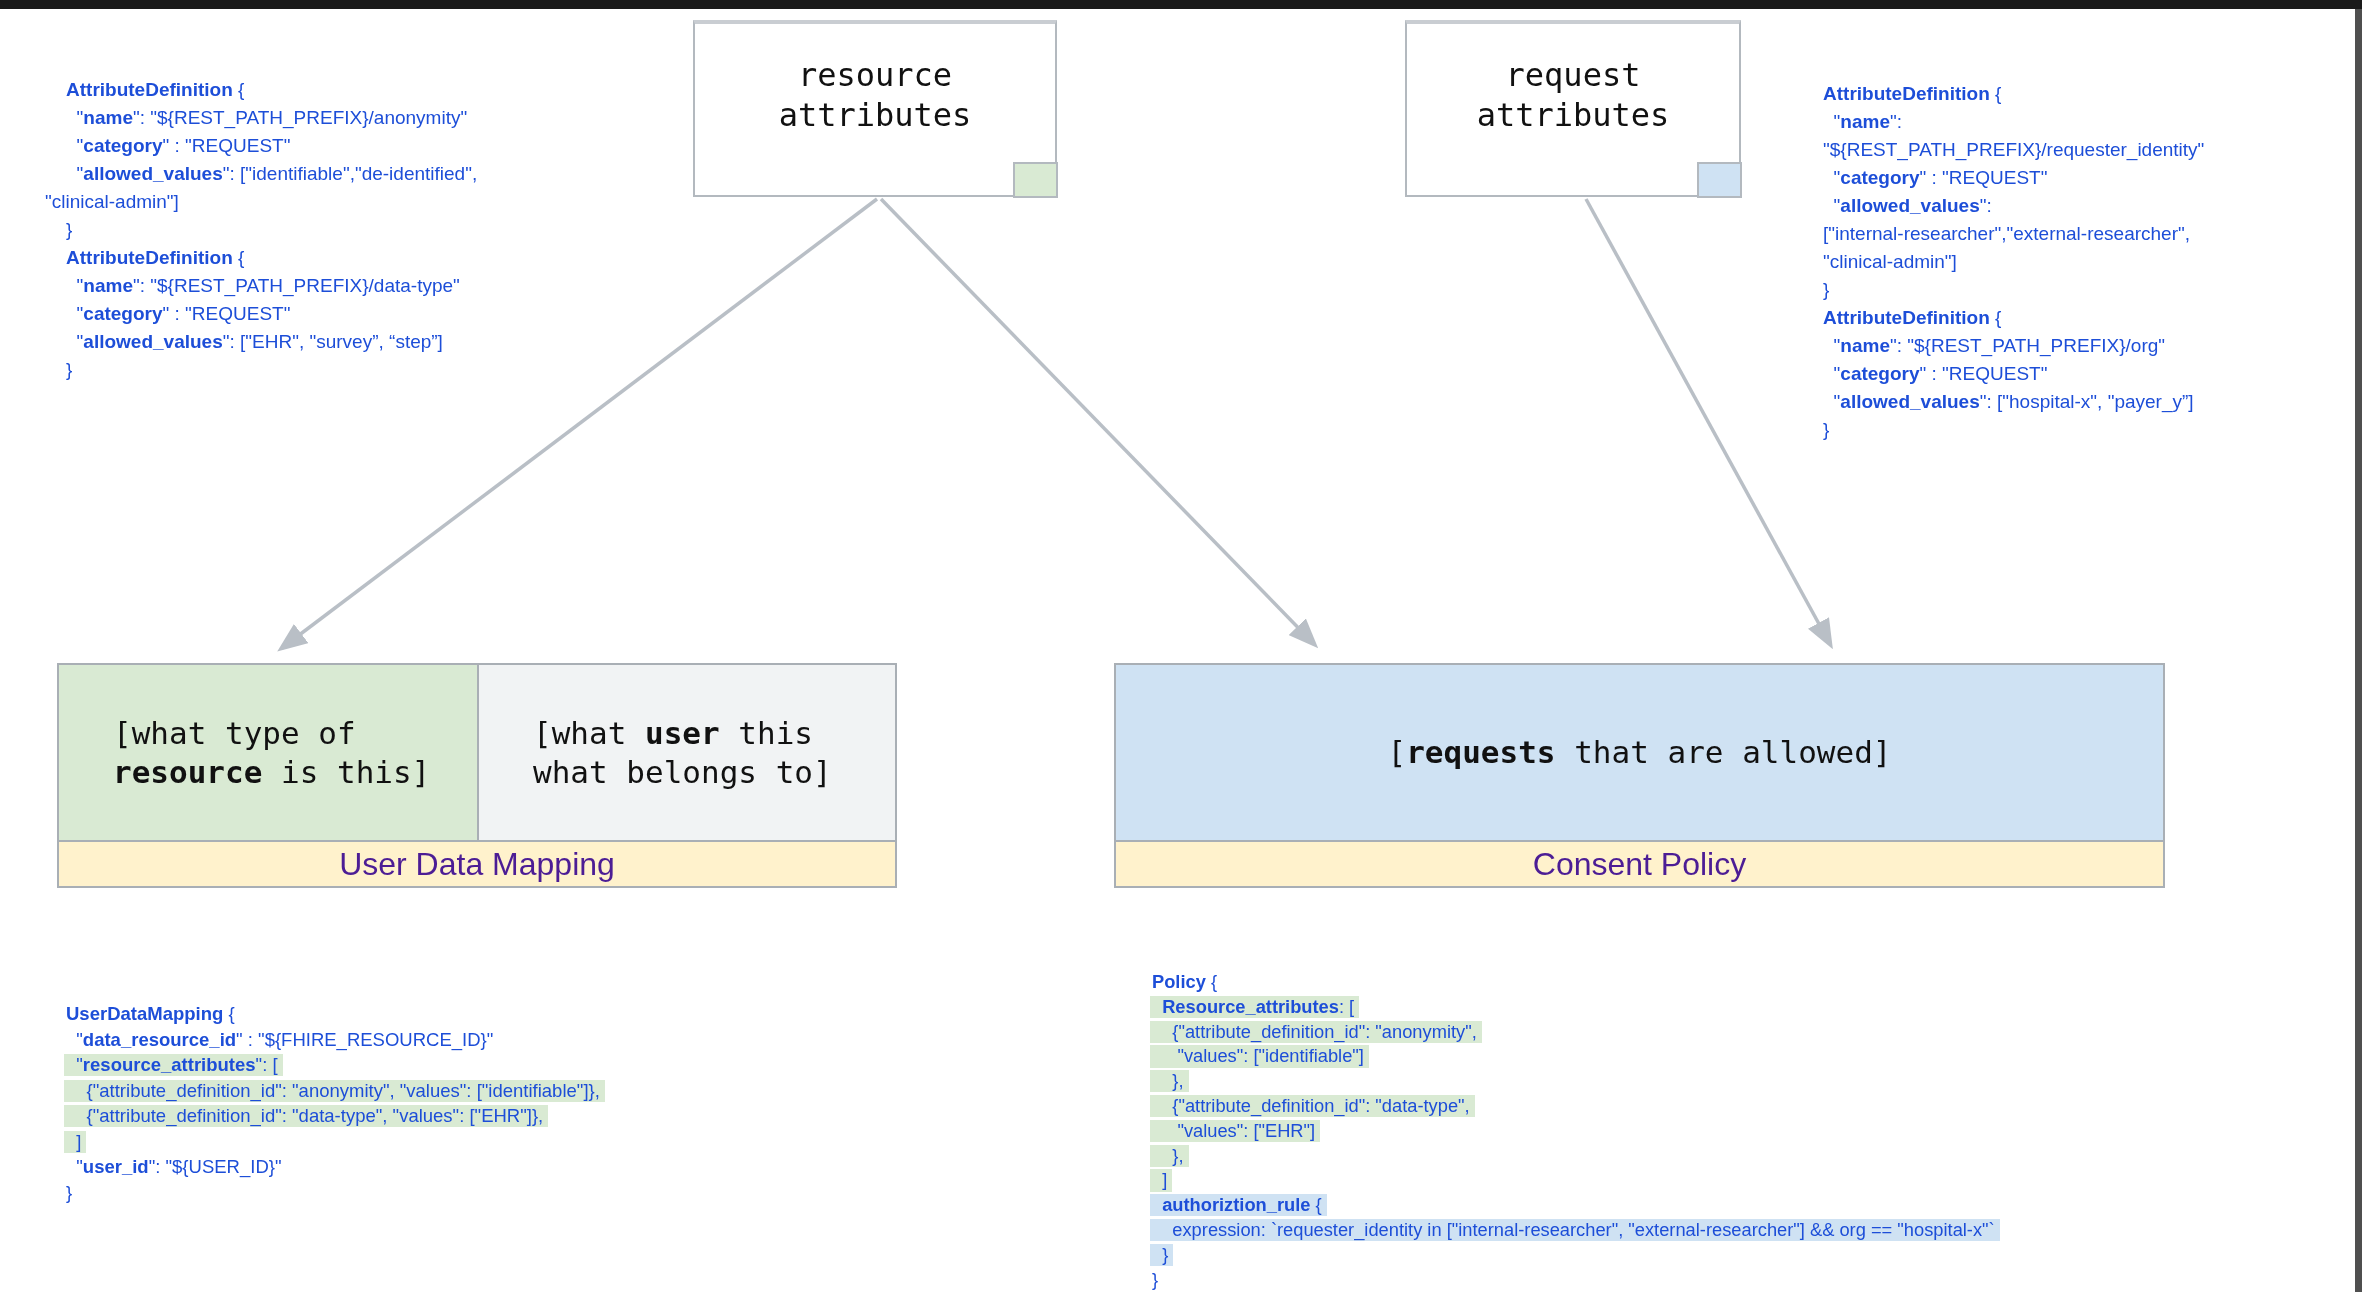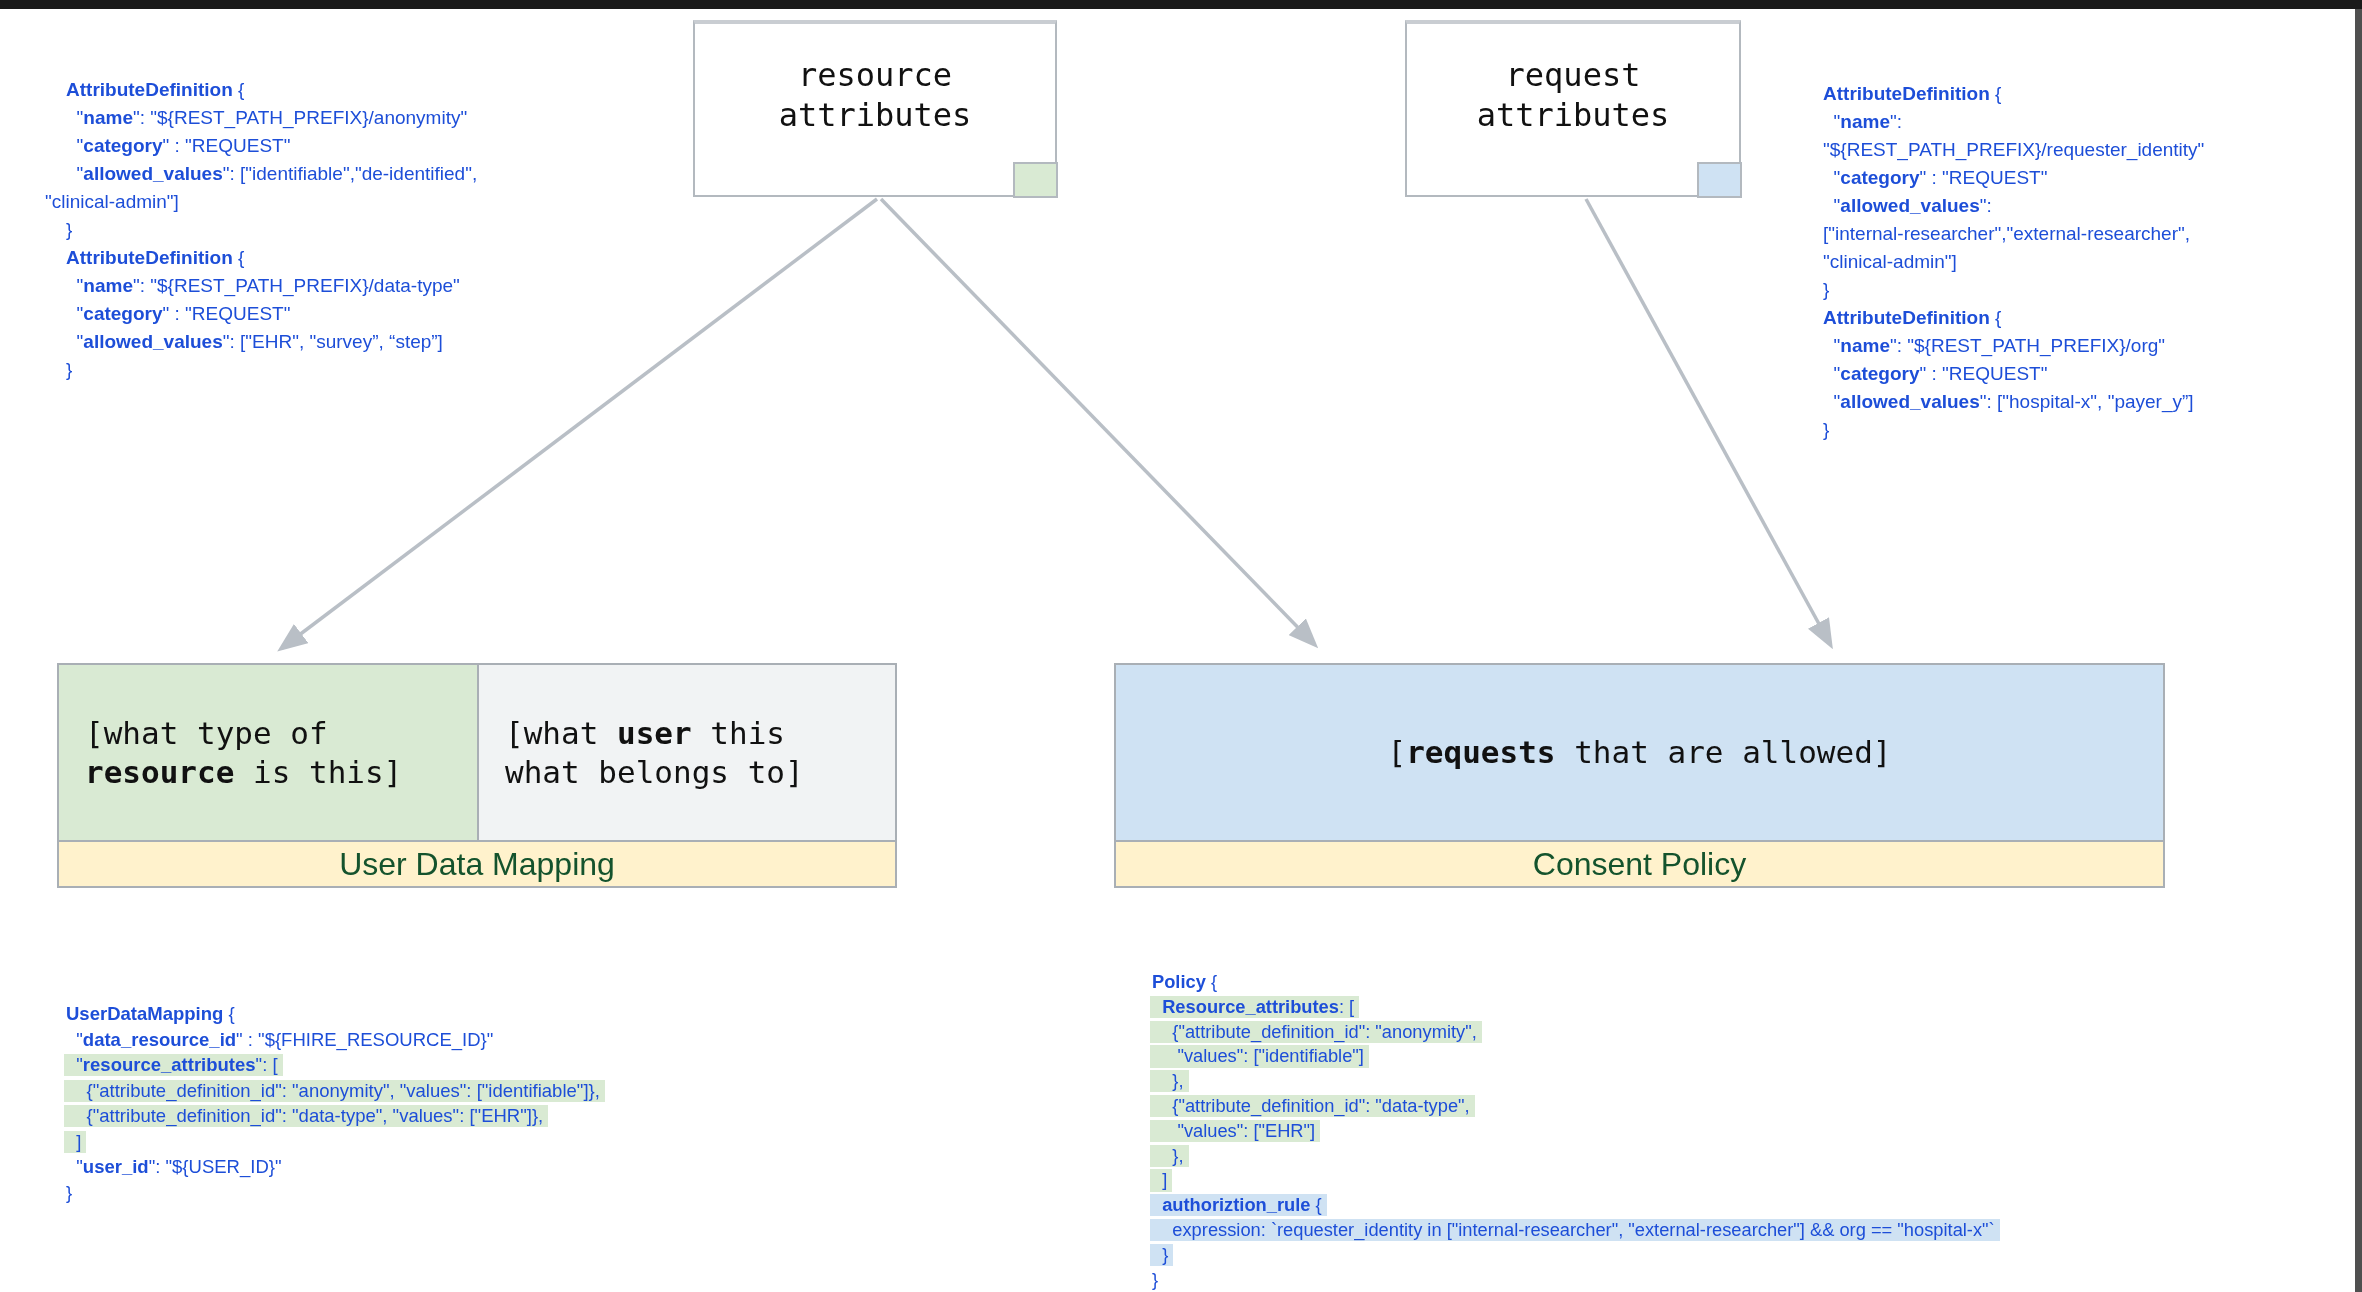--- a/index.html
+++ b/index.html
@@ -33,25 +33,25 @@
 
   
   .bigbox { border:2px solid #a9afb5; background:#fff; }
   .cells { display:flex; height:175px; }
   .cell { display:flex; align-items:center; height:100%; }
   .cell .richtext { font-family:"DejaVu Sans Mono", monospace; font-size:31px; line-height:39px; color:#111; }
   .cell .ln { white-space:pre; }
   .cell-green { background:#d9ead3; border-right:2px solid #a9afb5; }
   .cell-gray  { background:#f1f3f4; }
   .cell-blue  { background:#cfe2f3; }
-  .pad-left .richtext { padding-left:26px; }
+  .pad-left .richtext { padding-left:26px;margin-left:28px; }
   .center-cell { justify-content:center; }
   .titlebar { height:46px; background:#fff2cc; border-top:2px solid #a9afb5;
               display:flex; align-items:center; justify-content:center;
-              font-family:"Liberation Sans", sans-serif; font-size:32px; color:#14532d; }
+              font-family:"Liberation Sans", sans-serif; font-size:32px; color:#4c1d95; }
 
   svg.arrows { left:0; top:0; width:2362px; height:1292px; pointer-events:none; }
 </style>
 </head>
 <body>
 
 <div class="abs top-strip"></div>
 <div class="abs right-strip"></div>
 
 <svg class="abs arrows" viewBox="0 0 2362 1292" xmlns="http://www.w3.org/2000/svg">

